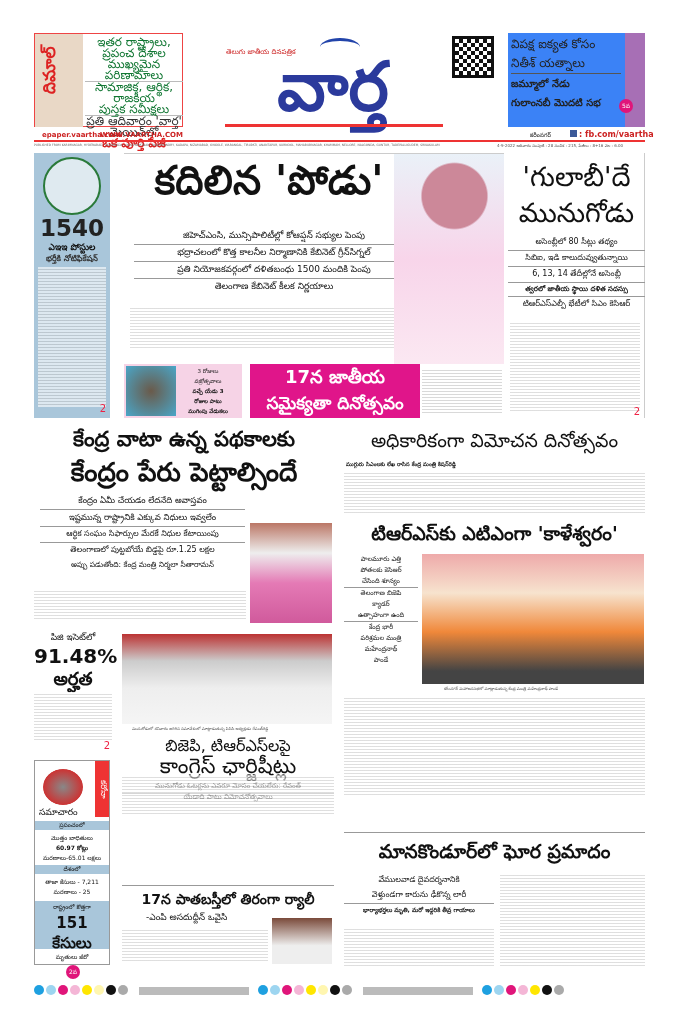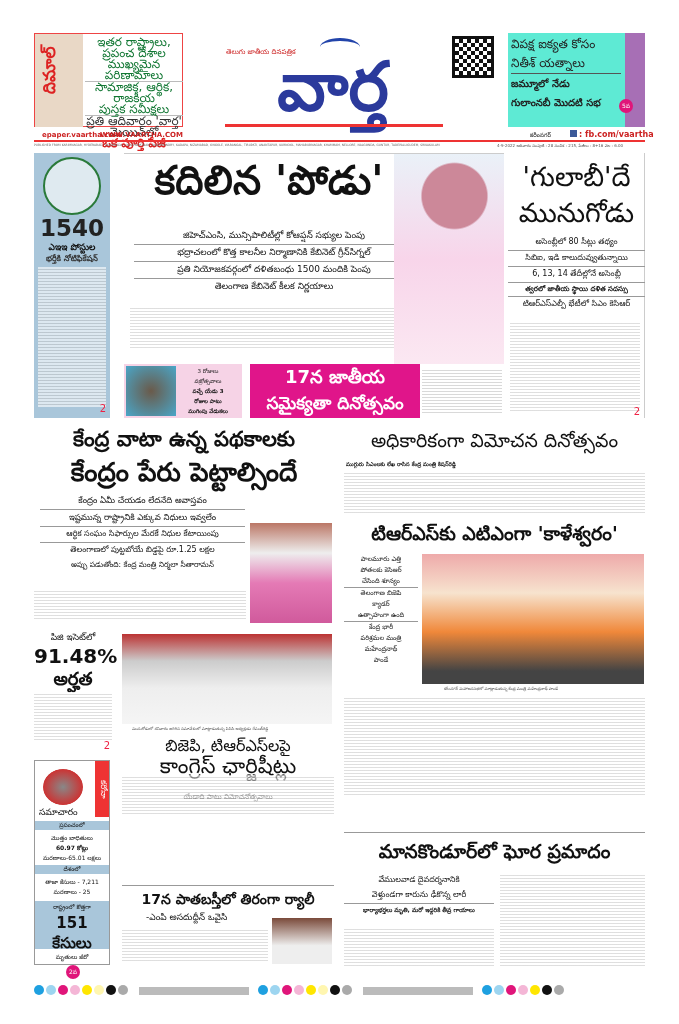--- a/index.html
+++ b/index.html
@@ -26,21 +26,21 @@
     <div style="border-bottom:1px solid #bbb">పుస్తక సమీక్షలు</div>
     <div style="color:#333">ప్రతి ఆదివారం 'వార్త' మెయిన్‌లో</div>
     <div style="color:#d22;font-weight:bold">ఒక పూర్తి పేజీ</div>
   </div>
 </div>
 <div class="abs" style="left:226px;top:48px;font-size:7px;color:#c22">తెలుగు జాతీయ దినపత్రిక</div>
 <div class="abs" style="left:320px;top:38px;width:40px;height:18px;border-top:3px solid #24a;border-radius:50% 50% 0 0"></div>
 <div class="abs" style="left:222px;top:47px;width:222px;height:80px;font-size:68px;font-weight:bold;color:#2b3a9c;line-height:80px;text-align:center">వార్త</div>
 <div class="abs" style="left:225px;top:124px;width:218px;height:3px;background:#e33"></div>
 <div class="abs" style="left:452px;top:36px;width:42px;height:42px;background:repeating-conic-gradient(#111 0 25%,#fff 0 50%) 0 0/8px 8px;border:3px solid #111"></div>
-<div class="abs" style="left:508px;top:33px;width:137px;height:94px;background:#5eead4">
+<div class="abs" style="left:508px;top:33px;width:137px;height:94px;background:#3b82f6">
   <div class="abs" style="right:0;top:0;width:20px;height:94px;background:#a76fb5"></div>
   <div class="abs" style="right:12px;top:66px;width:14px;height:14px;border-radius:50%;background:#e0157a;color:#fff;font-size:6px;text-align:center;line-height:14px">5వ</div>
   <div class="abs" style="left:3px;top:2px;width:110px;font-size:12px;line-height:19px;color:#222">
     <div>విపక్ష ఐక్యత కోసం</div>
     <div style="border-bottom:1px solid #555">నితీశ్ యత్నాలు</div>
     <div style="font-weight:bold;font-size:10px">జమ్మూలో నేడు</div>
     <div style="font-weight:bold;font-size:10px">గులాంనబీ మొదటి సభ</div>
   </div>
 </div>
 <div class="abs" style="left:42px;top:131px;font-size:7px;color:#c22;font-weight:bold">epaper.vaartha.com</div>
@@ -146,20 +146,21 @@
   <div style="text-align:center;font-size:18px;font-weight:bold;line-height:22px">అర్హత</div>
   <div class="gray" style="height:50px;opacity:.6;margin-top:2px"></div>
   <div class="abs cont" style="right:2px;top:108px">2</div>
 </div>
 
 <div class="abs" style="left:122px;top:632px;width:212px;height:170px">
   <div class="abs photo" style="left:0;top:2px;width:210px;height:90px;background:linear-gradient(#b33 0,#ccc 30%,#eee 60%,#f5f5f5)"></div>
   <div class="abs" style="left:10px;top:94px;font-size:4px;color:#555;white-space:nowrap">మునుగోడులో శనివారం జరిగిన సమావేశంలో మాట్లాడుతున్న పిసిసి అధ్యక్షుడు రేవంత్‌రెడ్డి</div>
   <div class="abs hdln" style="left:0;top:104px;width:212px;font-size:16px;font-weight:normal">బిజెపి, టిఆర్ఎస్‌లపై</div>
   <div class="abs hdln" style="left:0;top:122px;width:212px;font-size:21px;font-weight:normal">కాంగ్రెస్ ఛార్జిషీట్లు</div>
+  <div class="abs sub" style="left:0;top:148px;width:212px;font-size:7px">మునుగోడు ఓటర్లను ఎవరూ మోసం చేయలేరు: రేవంత్</div>
   <div class="abs" style="left:0;top:161px;width:212px;text-align:center;font-size:7px">యేడాది పాటు విమోచనోత్సవాలు</div>
 </div>
 <div class="abs gray" style="left:122px;top:775px;width:212px;height:40px;opacity:.6"></div>
 
 <div class="abs" style="left:34px;top:760px;width:76px;height:205px;border:1px solid #999">
   <div class="abs" style="left:8px;top:8px;width:40px;height:36px;border-radius:50%;background:radial-gradient(#888,#c33 70%,#ddd 72%)"></div>
   <div class="abs" style="right:0;top:0;width:14px;height:56px;background:#e33;color:#fff;font-size:8px;writing-mode:vertical-rl;text-align:center">కరోనా</div>
   <div class="abs" style="left:4px;top:46px;font-size:9px">సమాచారం</div>
   <div class="abs" style="left:0;top:60px;width:74px;background:#a9c6da;text-align:center;font-size:6px">ప్రపంచంలో</div>
   <div class="abs" style="left:0;top:72px;width:74px;font-size:6px;line-height:10px;text-align:center">

